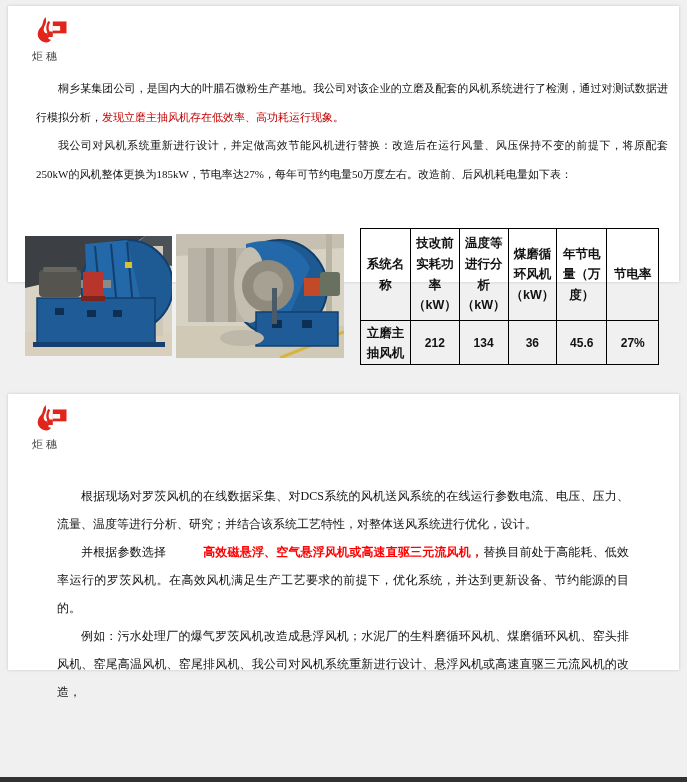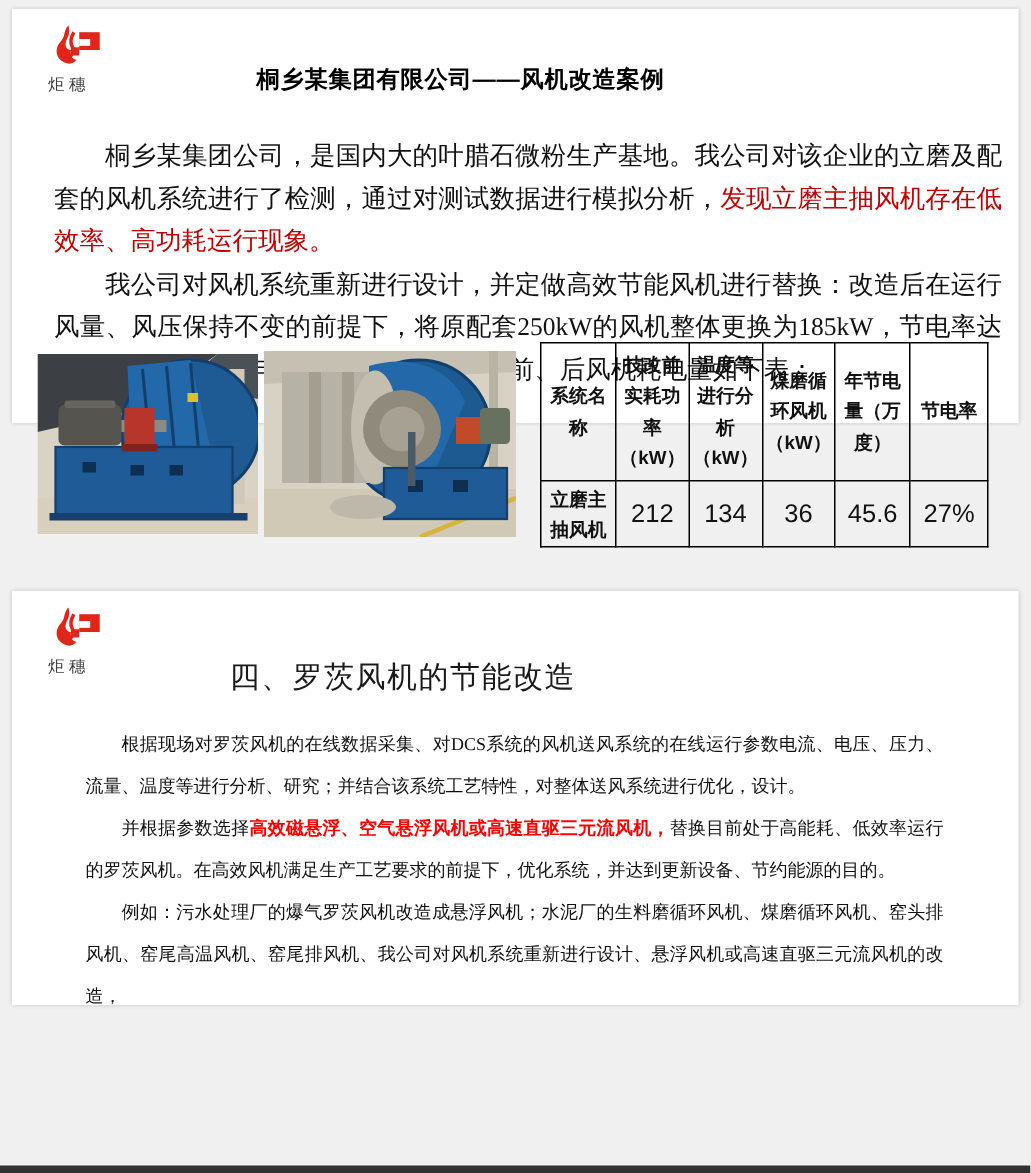--- a/index.html
+++ b/index.html
@@ -34,47 +34,47 @@
     font-size: 11px; color: #3d3d3d; letter-spacing: 3px; margin-top: 2px;
   }
 
   
   .p1-title {
     position: absolute; top: 37px; left: 163px;
     font-family: "Liberation Sans", sans-serif;
     font-size: 15.5px; font-weight: bold; color: #000; letter-spacing: .5px;
   }
   .p1-body {
-    position: absolute; top: 84px; left: 28px; width: 632px;
-    font-size: 17px; line-height: 28.5px; text-align: justify;
+    position: absolute; top: 68px; left: 28px; width: 632px;
+    font-size: 11px; line-height: 28.5px; text-align: justify;
   }
   .p1-body p { text-indent: 2em; }
   .red-dark  { color: #c00000; }
-  .red-bright{ color: #ff0000; font-weight: bold; }
+  .red-bright{ color: #ff0000; font-weight: bold; margin-left: 37px; }
 
   .media-row {
     position: absolute; top: 222px; left: 17px;
     display: flex; align-items: flex-start;
   }
   .photo1 { width: 147px; height: 120px; margin-top: 8px; }
   .photo2 { width: 168px; height: 124px; margin-left: 4px; margin-top: 6px; }
   .photo svg { display:block; width:100%; height:100%; }
 
   table.energy {
     border-collapse: collapse; margin-left: 16px;
     font-family: "Liberation Sans", sans-serif;
   }
   table.energy th, table.energy td {
     border: 1px solid #000; text-align: center; vertical-align: middle;
     padding: 1px 2px;
   }
   table.energy th {
     font-size: 12.5px; font-weight: bold; line-height: 1.65; height: 92px;
   }
-  table.energy td { font-size: 17px; height: 44px; }
+  table.energy td { font-size: 12px; height: 44px; font-weight: bold; }
   table.energy td.rowhead { font-size: 12.5px; font-weight: bold; line-height: 1.6; }
 
   
   .p2-title {
     position: absolute; top: 44px; left: 145px;
     font-size: 20px; color: #1a1a1a; font-weight: 500; letter-spacing: 1px;
   }
   .p2-body {
     position: absolute; top: 88px; left: 49px; width: 572px;
     font-size: 12px; line-height: 28px; text-align: justify;
@@ -92,21 +92,20 @@
         <path d="M14 1 C10 6 12 9 9 12 C5 16 4 22 8 26 C12 30 18 30 20 26 C17 26 15 23 16 19 C12 19 11 15 13 11 C15 8 15 4 14 1 Z" fill="#e1251b"></path>
         <path d="M18 6 C16 10 15 13 17 17 C18 20 17 23 15 24" stroke="#e1251b" stroke-width="2.6" fill="none"></path>
         <rect x="22" y="6" width="15" height="13" fill="#e1251b"></rect>
         <rect x="22" y="11" width="8" height="5" fill="#ffffff"></rect>
         <rect x="16" y="17" width="6" height="6" fill="#e1251b"></rect>
       </svg>
     </span>
     <div class="logo-text">炬穗</div>
   </div>
 
-  <div class="p1-title">桐乡某集团有限公司——风机改造案例</div>
 
   <div class="p1-body">
     <p><span>桐乡某集团公司，是国内大的叶腊石微粉生产基地。我公司对该企业的立磨及配套的风机系统进行了检测，通过对测试数据进行模拟分析，</span><span class="red-dark">发现立磨主抽风机存在低效率、高功耗运行现象。</span></p>
     <p>我公司对风机系统重新进行设计，并定做高效节能风机进行替换：改造后在运行风量、风压保持不变的前提下，将原配套250kW的风机整体更换为185kW，节电率达27%，每年可节约电量50万度左右。改造前、后风机耗电量如下表：</p>
   </div>
 
   <div class="media-row">
 
     <span class="photo photo1">
       <svg viewBox="0 0 147 120" preserveAspectRatio="none">
@@ -198,21 +197,20 @@
         <path d="M14 1 C10 6 12 9 9 12 C5 16 4 22 8 26 C12 30 18 30 20 26 C17 26 15 23 16 19 C12 19 11 15 13 11 C15 8 15 4 14 1 Z" fill="#e1251b"></path>
         <path d="M18 6 C16 10 15 13 17 17 C18 20 17 23 15 24" stroke="#e1251b" stroke-width="2.6" fill="none"></path>
         <rect x="22" y="6" width="15" height="13" fill="#e1251b"></rect>
         <rect x="22" y="11" width="8" height="5" fill="#ffffff"></rect>
         <rect x="16" y="17" width="6" height="6" fill="#e1251b"></rect>
       </svg>
     </span>
     <div class="logo-text">炬穗</div>
   </div>
 
-  <div class="p2-title">四、罗茨风机的节能改造</div>
 
   <div class="p2-body">
     <p>根据现场对罗茨风机的在线数据采集、对DCS系统的风机送风系统的在线运行参数电流、电压、压力、流量、温度等进行分析、研究；并结合该系统工艺特性，对整体送风系统进行优化，设计。</p>
     <p><span>并根据参数选择</span><span class="red-bright">高效磁悬浮、空气悬浮风机或高速直驱三元流风机，</span><span>替换目前处于高能耗、低效率运行的罗茨风机。在高效风机满足生产工艺要求的前提下，优化系统，并达到更新设备、节约能源的目的。</span></p>
     <p>例如：污水处理厂的爆气罗茨风机改造成悬浮风机；水泥厂的生料磨循环风机、煤磨循环风机、窑头排风机、窑尾高温风机、窑尾排风机、我公司对风机系统重新进行设计、悬浮风机或高速直驱三元流风机的改造，</p>
   </div>
 </div>
 
 <div class="bottom-bar"></div>
 

